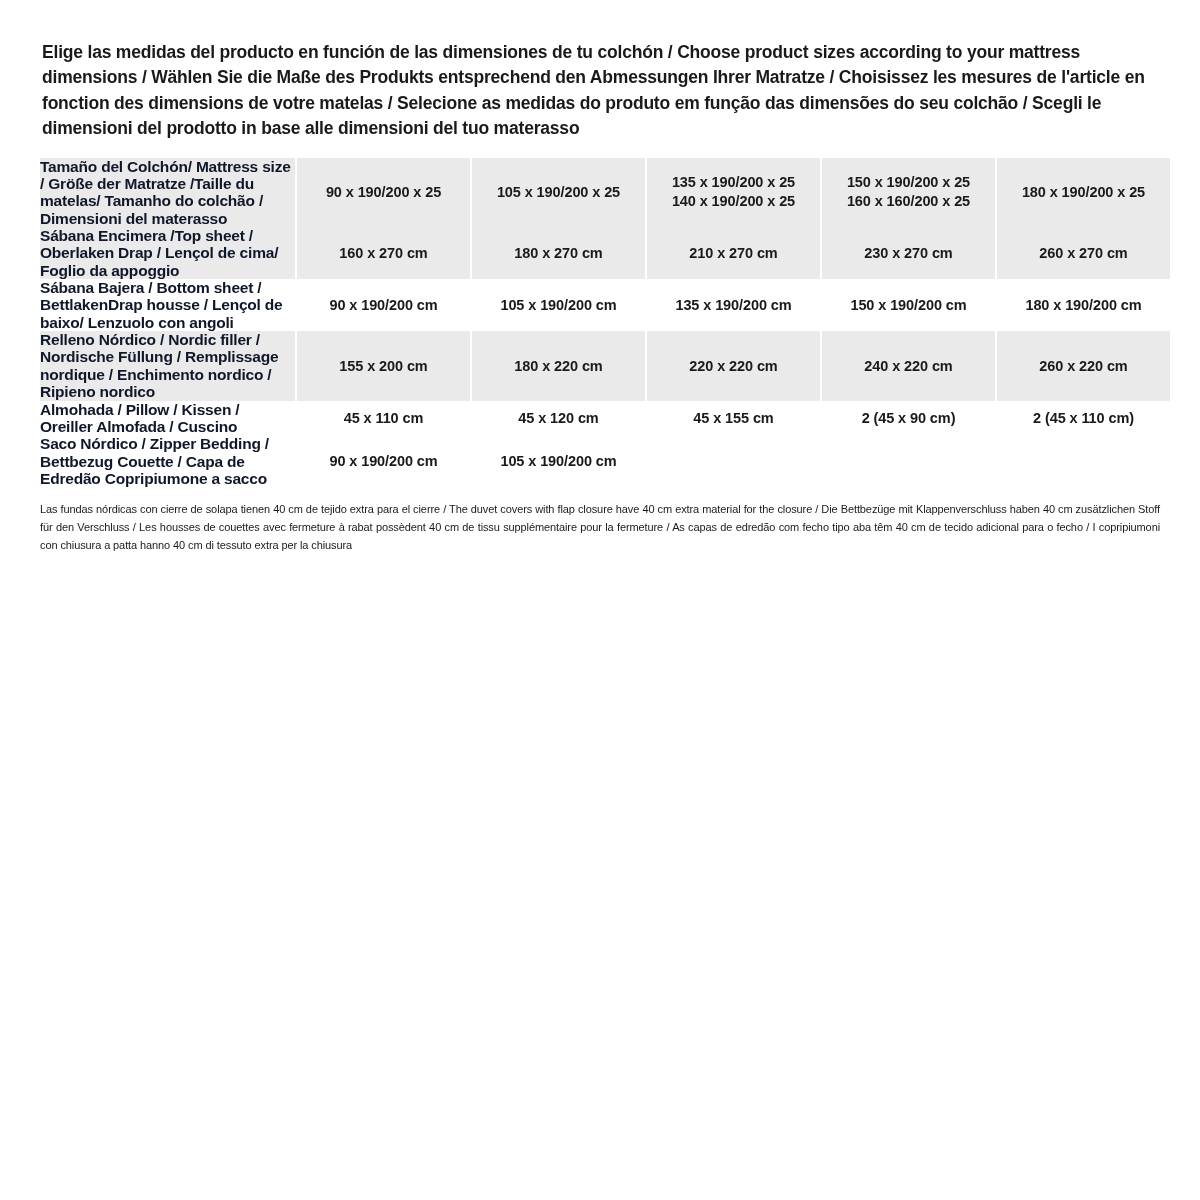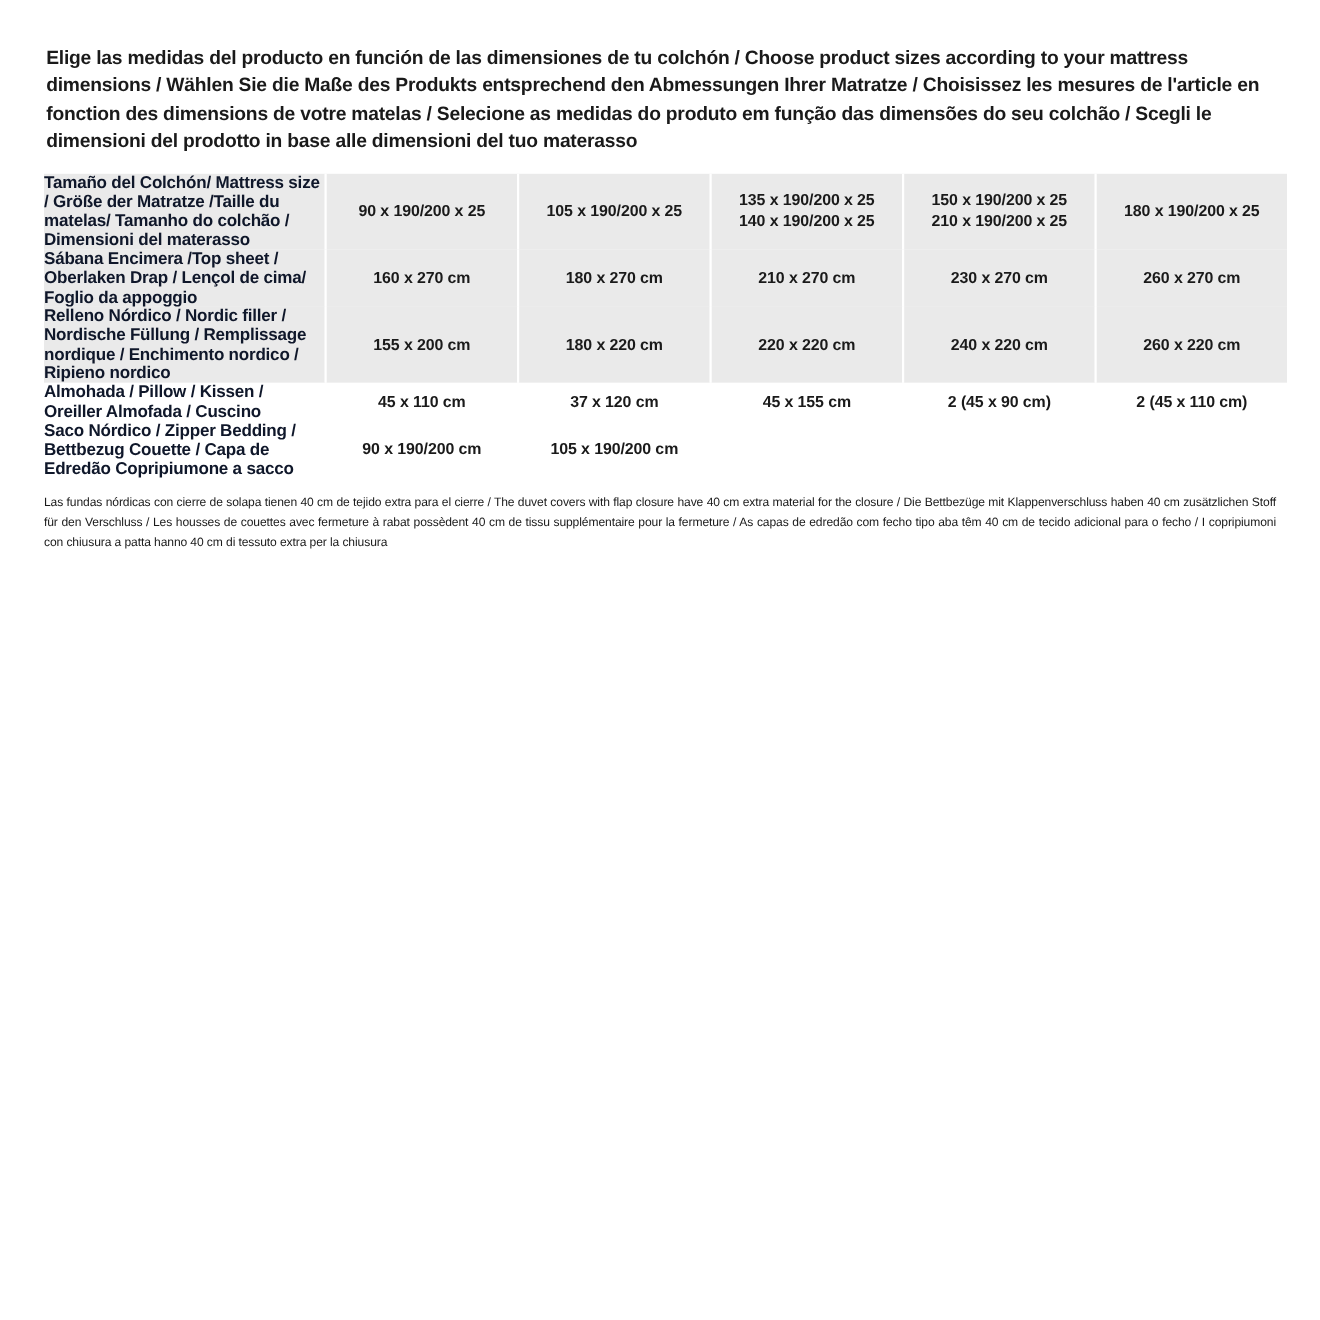--- a/index.html
+++ b/index.html
@@ -101,51 +101,59 @@
         </td>
         <td class="val-cell">
           <span class="multi">105 x 190/200 x 25</span>
         </td>
         <td class="val-cell">
           <span class="multi">135 x 190/200 x 25</span>
           <span class="multi">140 x 190/200 x 25</span>
         </td>
         <td class="val-cell">
           <span class="multi">150 x 190/200 x 25</span>
-          <span class="multi">210 x 190/200 x 25</span>
+          <span class="multi">160 x 160/200 x 25</span>
         </td>
         <td class="val-cell">
           <span class="multi">180 x 190/200 x 25</span>
         </td>
       </tr>
 
 
       <tr class="row-shade">
         <td class="label-cell">Sábana Encimera /Top sheet / Oberlaken Drap / Lençol de cima/ Foglio da appoggio</td>
         <td class="val-cell">160 x 270 cm</td>
         <td class="val-cell">180 x 270 cm</td>
         <td class="val-cell">210 x 270 cm</td>
         <td class="val-cell">230 x 270 cm</td>
         <td class="val-cell">260 x 270 cm</td>
       </tr>
 
+      <tr class="row-plain">
+        <td class="label-cell">Sábana Bajera / Bottom sheet / BettlakenDrap housse / Lençol de baixo/ Lenzuolo con angoli</td>
+        <td class="val-cell">90 x 190/200 cm</td>
+        <td class="val-cell">105 x 190/200 cm</td>
+        <td class="val-cell">135 x 190/200 cm</td>
+        <td class="val-cell">150 x 190/200 cm</td>
+        <td class="val-cell">180 x 190/200 cm</td>
+      </tr>
 
       <tr class="row-shade">
         <td class="label-cell">Relleno Nórdico / Nordic filler / Nordische Füllung / Remplissage nordique / Enchimento nordico / Ripieno nordico</td>
         <td class="val-cell">155 x 200 cm</td>
         <td class="val-cell">180 x 220 cm</td>
         <td class="val-cell">220 x 220 cm</td>
         <td class="val-cell">240 x 220 cm</td>
         <td class="val-cell">260 x 220 cm</td>
       </tr>
 
       <tr class="row-plain">
         <td class="label-cell">Almohada  / Pillow / Kissen / Oreiller  Almofada / Cuscino</td>
         <td class="val-cell">45 x 110 cm</td>
-        <td class="val-cell">37 x 120 cm</td>
+        <td class="val-cell">45 x 120 cm</td>
         <td class="val-cell">45 x 155 cm</td>
         <td class="val-cell">2 (45 x 90 cm)</td>
         <td class="val-cell">2 (45 x 110 cm)</td>
       </tr>
 
 
       <tr class="row-plain">
         <td class="label-cell">Saco Nórdico / Zipper Bedding / Bettbezug Couette  / Capa de Edredão Copripiumone a sacco</td>
         <td class="val-cell">90 x 190/200 cm</td>
         <td class="val-cell">105 x 190/200 cm</td>

